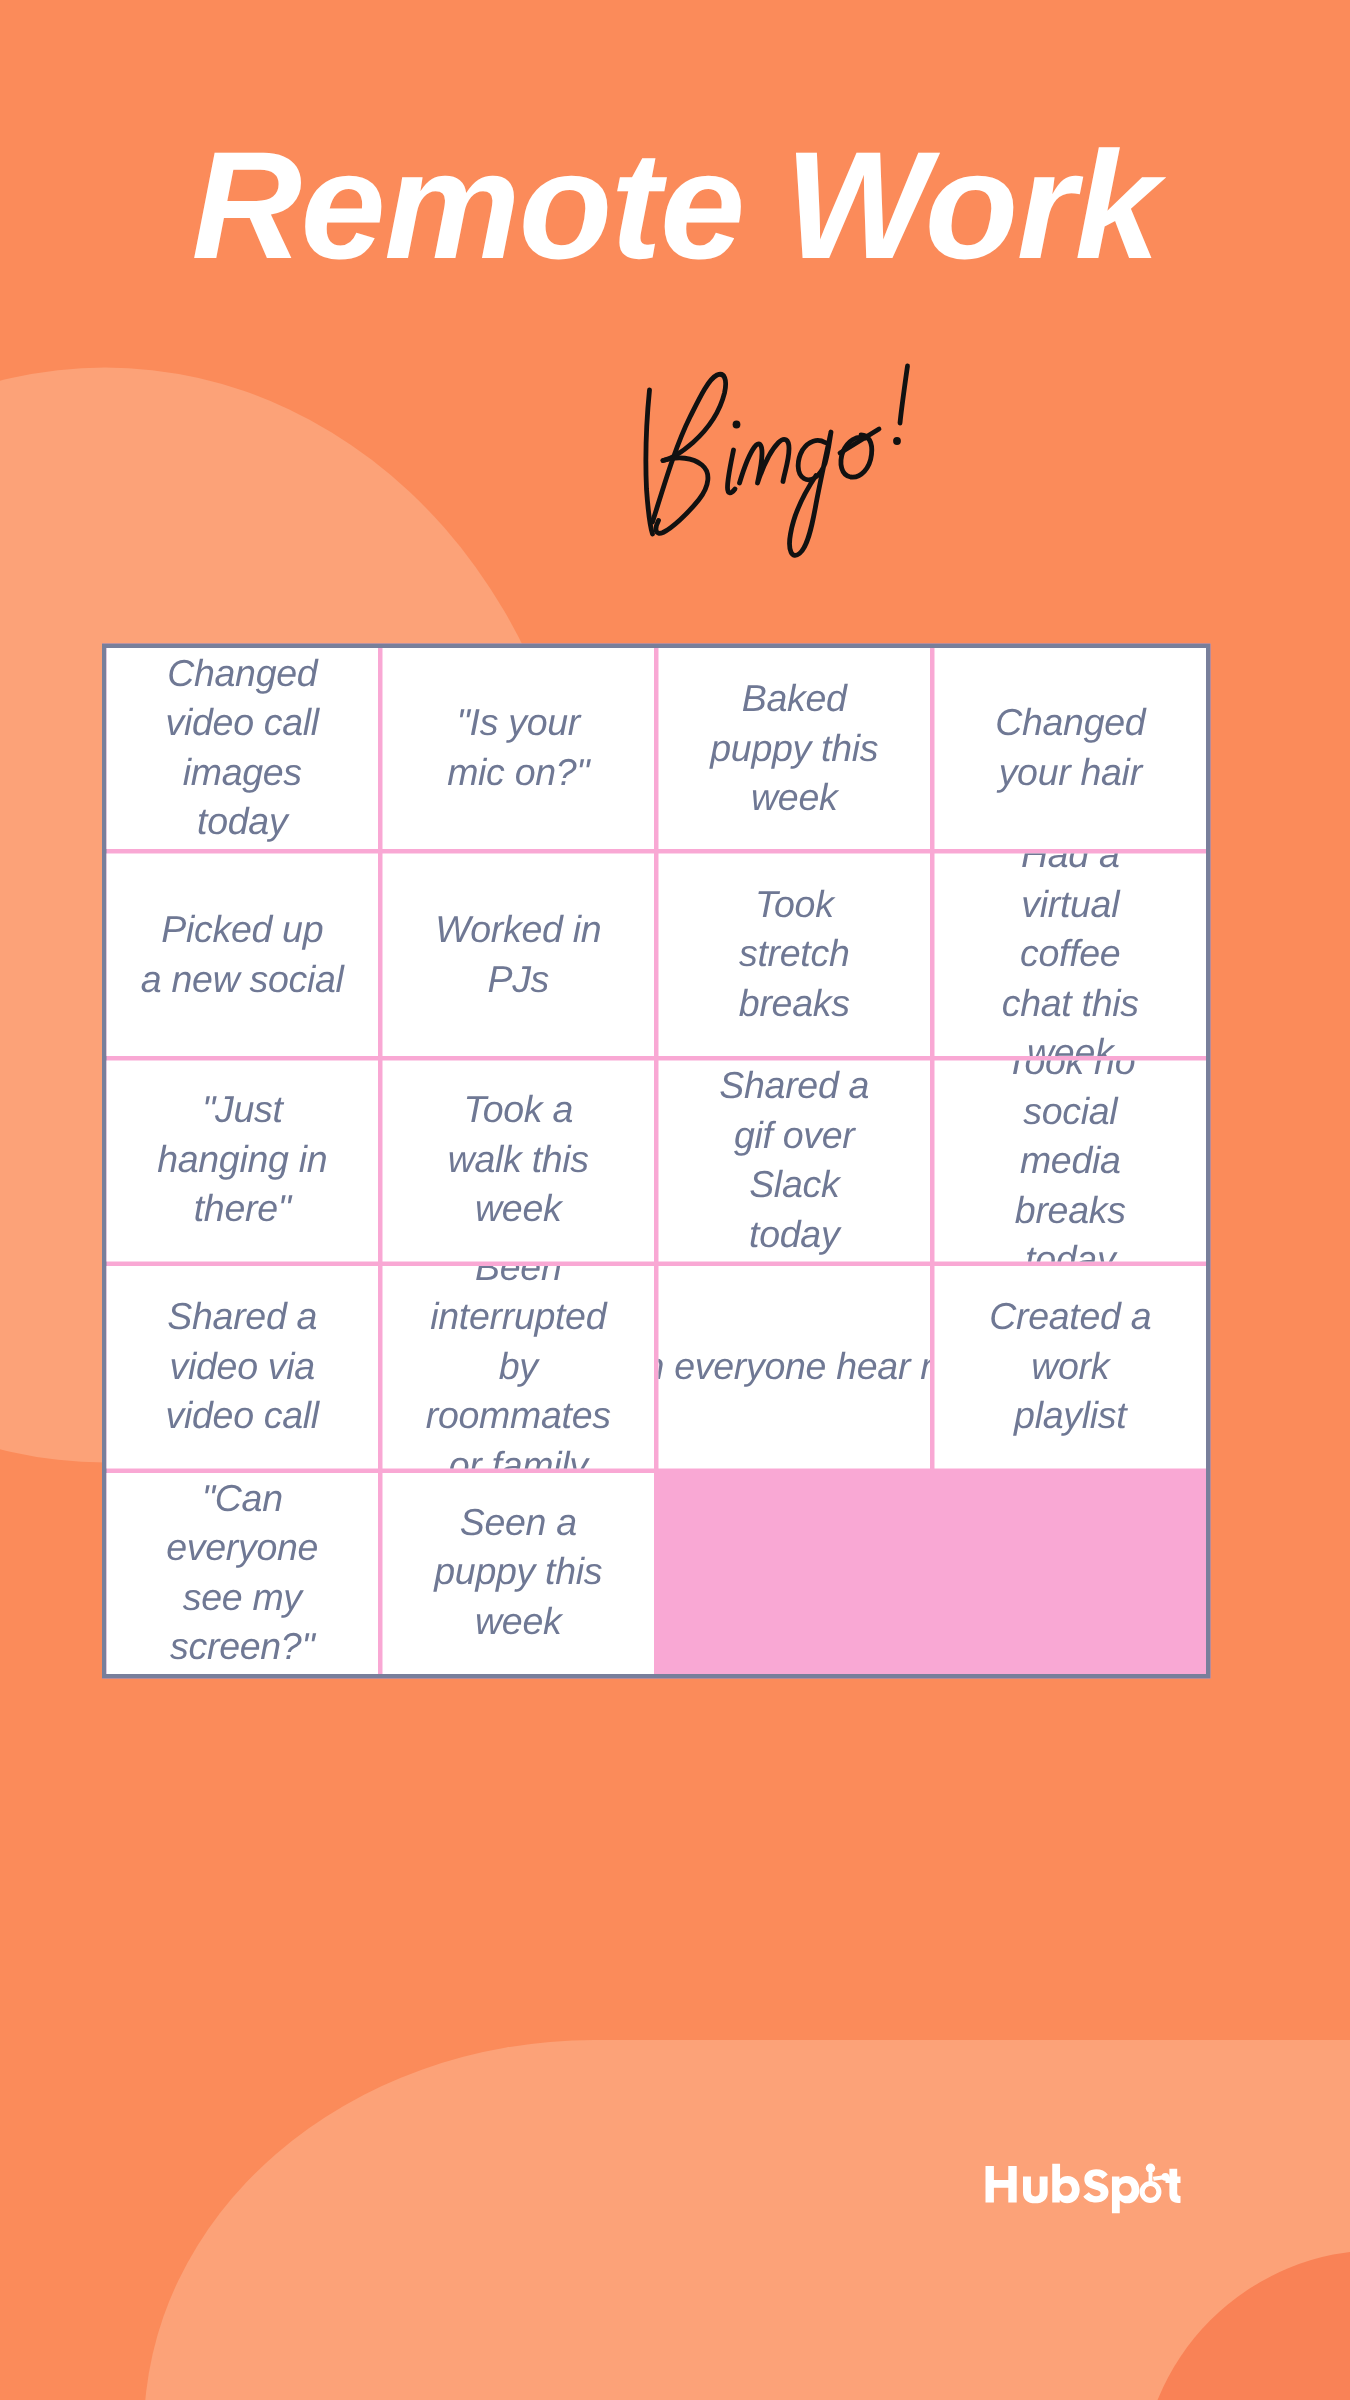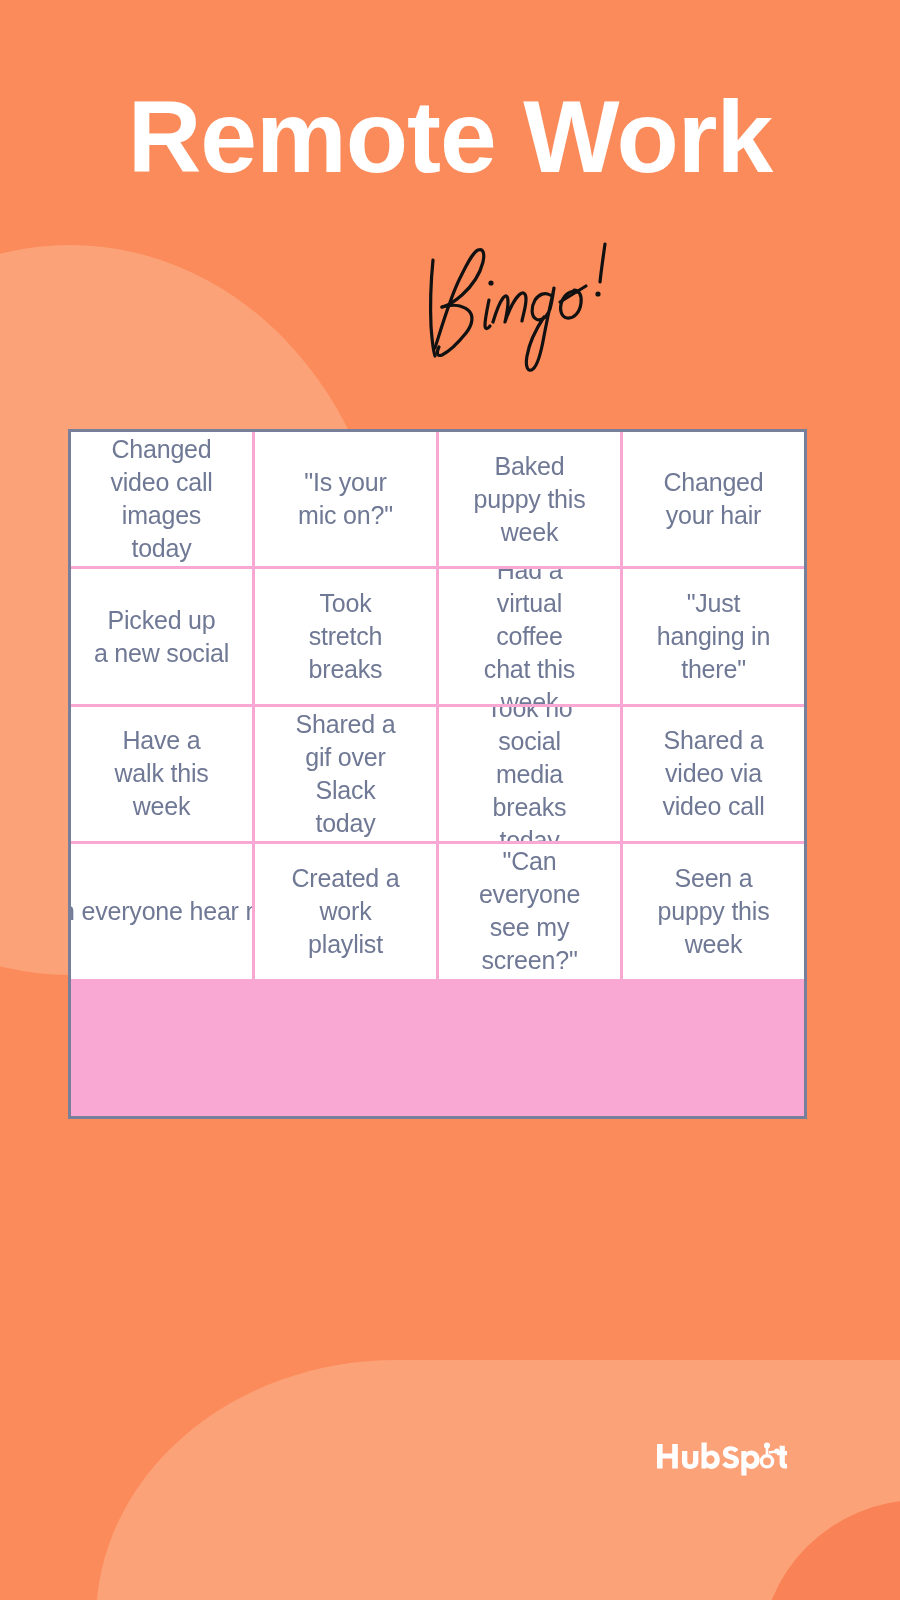--- a/index.html
+++ b/index.html
@@ -11,20 +11,21 @@
   body {
     font-family: "Liberation Sans", sans-serif;
   }
 
   #poster {
     position: relative;
     width: 900px;
     height: 1600px;
     overflow: hidden;
     background: #FB8B5A;
+    font-style: italic;
   }
 
   
   .blob {
     position: absolute;
     background: #FCA278;
     pointer-events: none;
   }
   .blob-left {
     left: -250px;
@@ -195,39 +196,43 @@
     <div class="cell">
         <span class="cell-text">Changed
 your hair</span>
       </div>
 
     <div class="cell">
         <span class="cell-text">Picked up
 a new social</span>
       </div>
     <div class="cell">
+        <span class="cell-text">Worked in
+PJs</span>
+      </div>
+    <div class="cell">
         <span class="cell-text">Took
 stretch
 breaks</span>
       </div>
     <div class="cell">
         <span class="cell-text">Had a
 virtual
 coffee
 chat this
 week</span>
       </div>
 
     <div class="cell">
         <span class="cell-text">"Just
 hanging in
 there"</span>
       </div>
     <div class="cell">
-        <span class="cell-text">Have a
+        <span class="cell-text">Took a
 walk this
 week</span>
       </div>
     <div class="cell">
         <span class="cell-text">Shared a
 gif over
 Slack
 today</span>
       </div>
     <div class="cell">
@@ -235,20 +240,27 @@
 social
 media
 breaks
 today</span>
       </div>
 
     <div class="cell">
         <span class="cell-text">Shared a
 video via
 video call</span>
+      </div>
+    <div class="cell">
+        <span class="cell-text">Been
+interrupted
+by
+roommates
+or family</span>
       </div>
     <div class="cell overflow">
         <span class="cell-text">"Can
 everyone hear
 me?"</span>
       </div>
 
     <div class="cell">
         <span class="cell-text">Created a
 work

